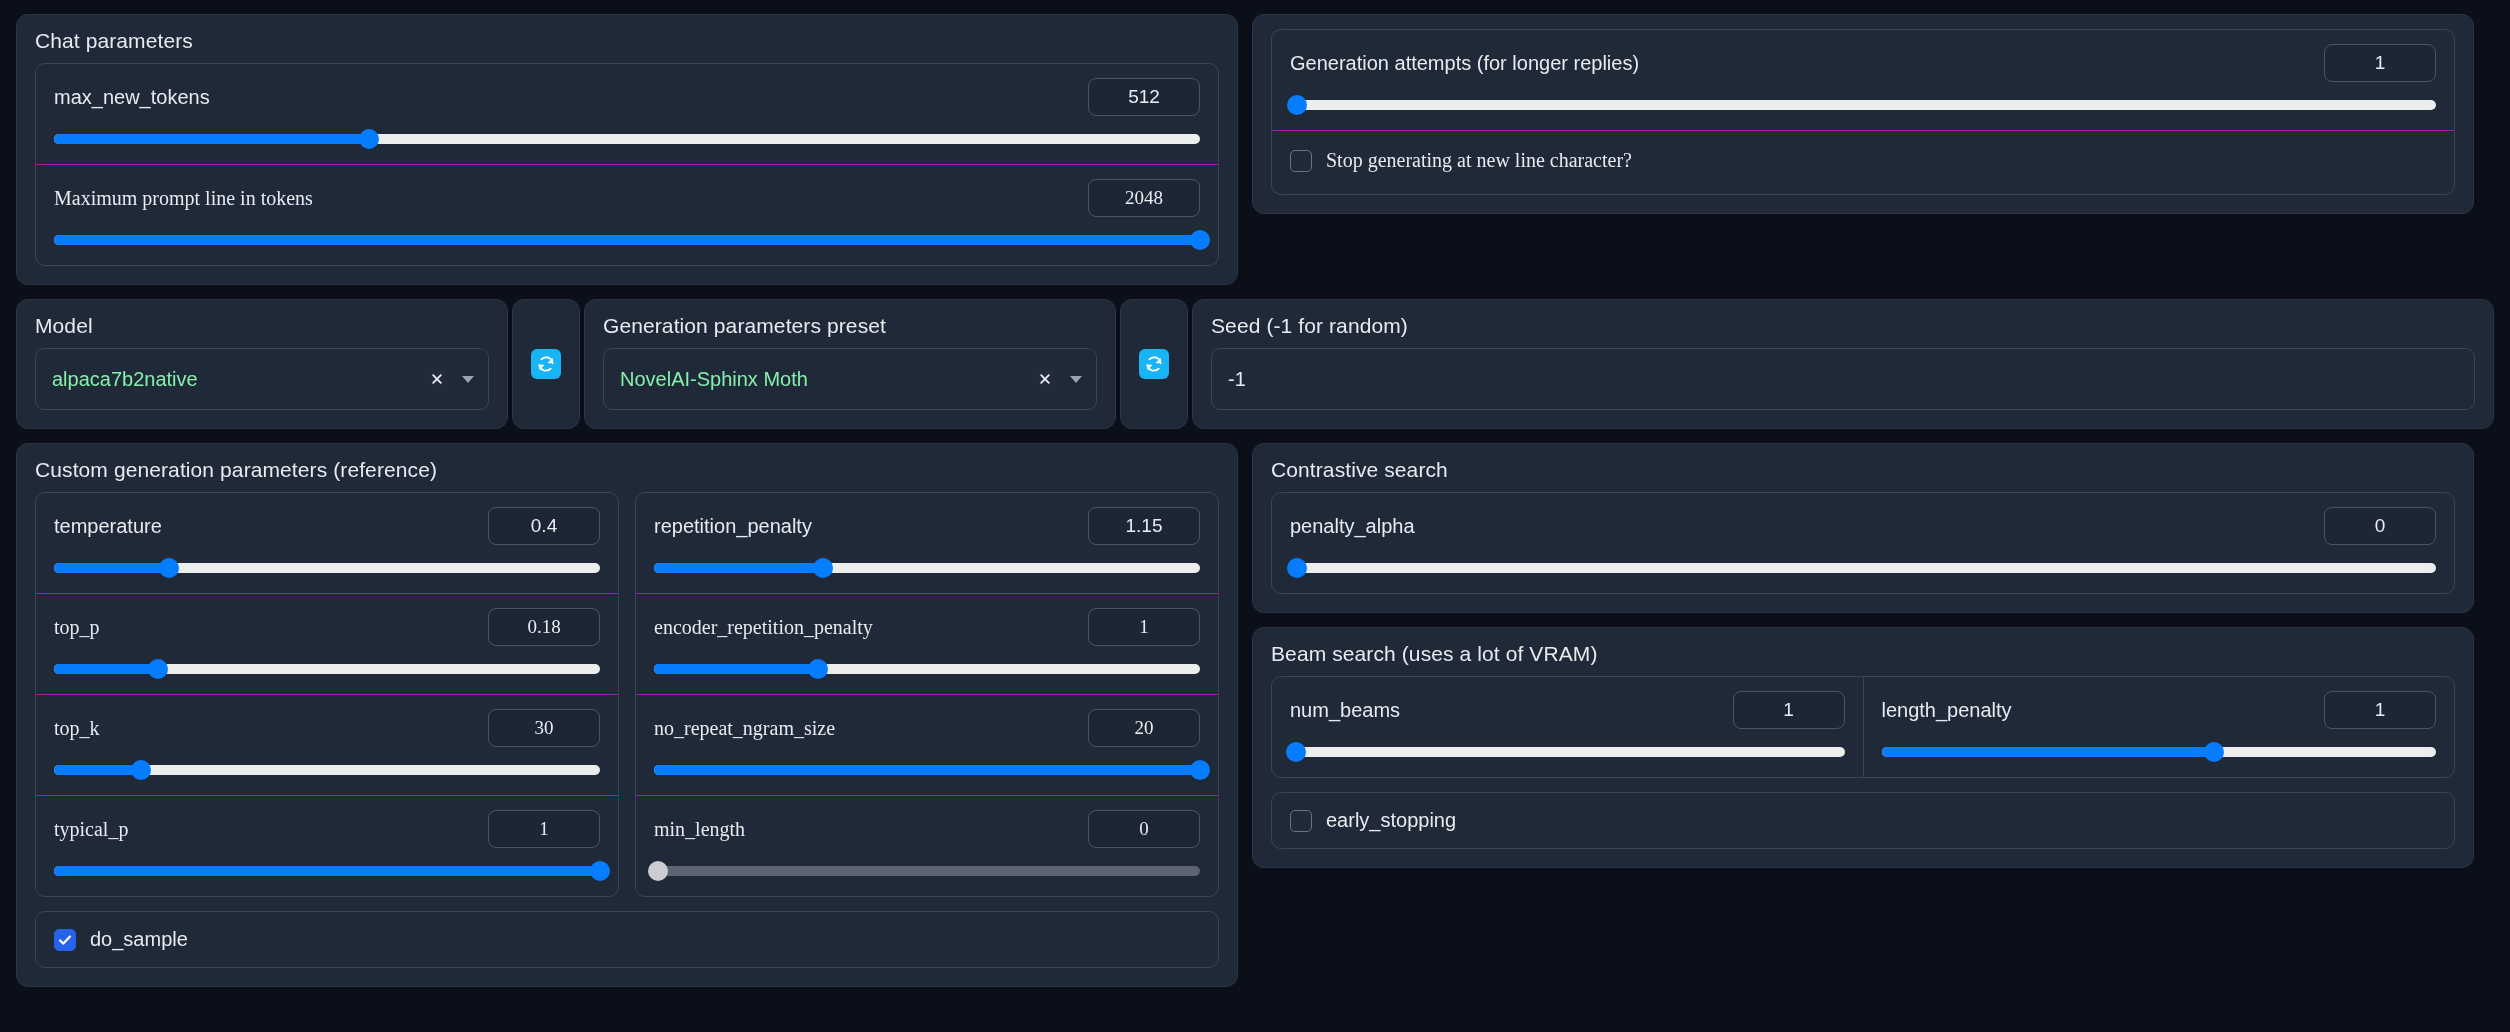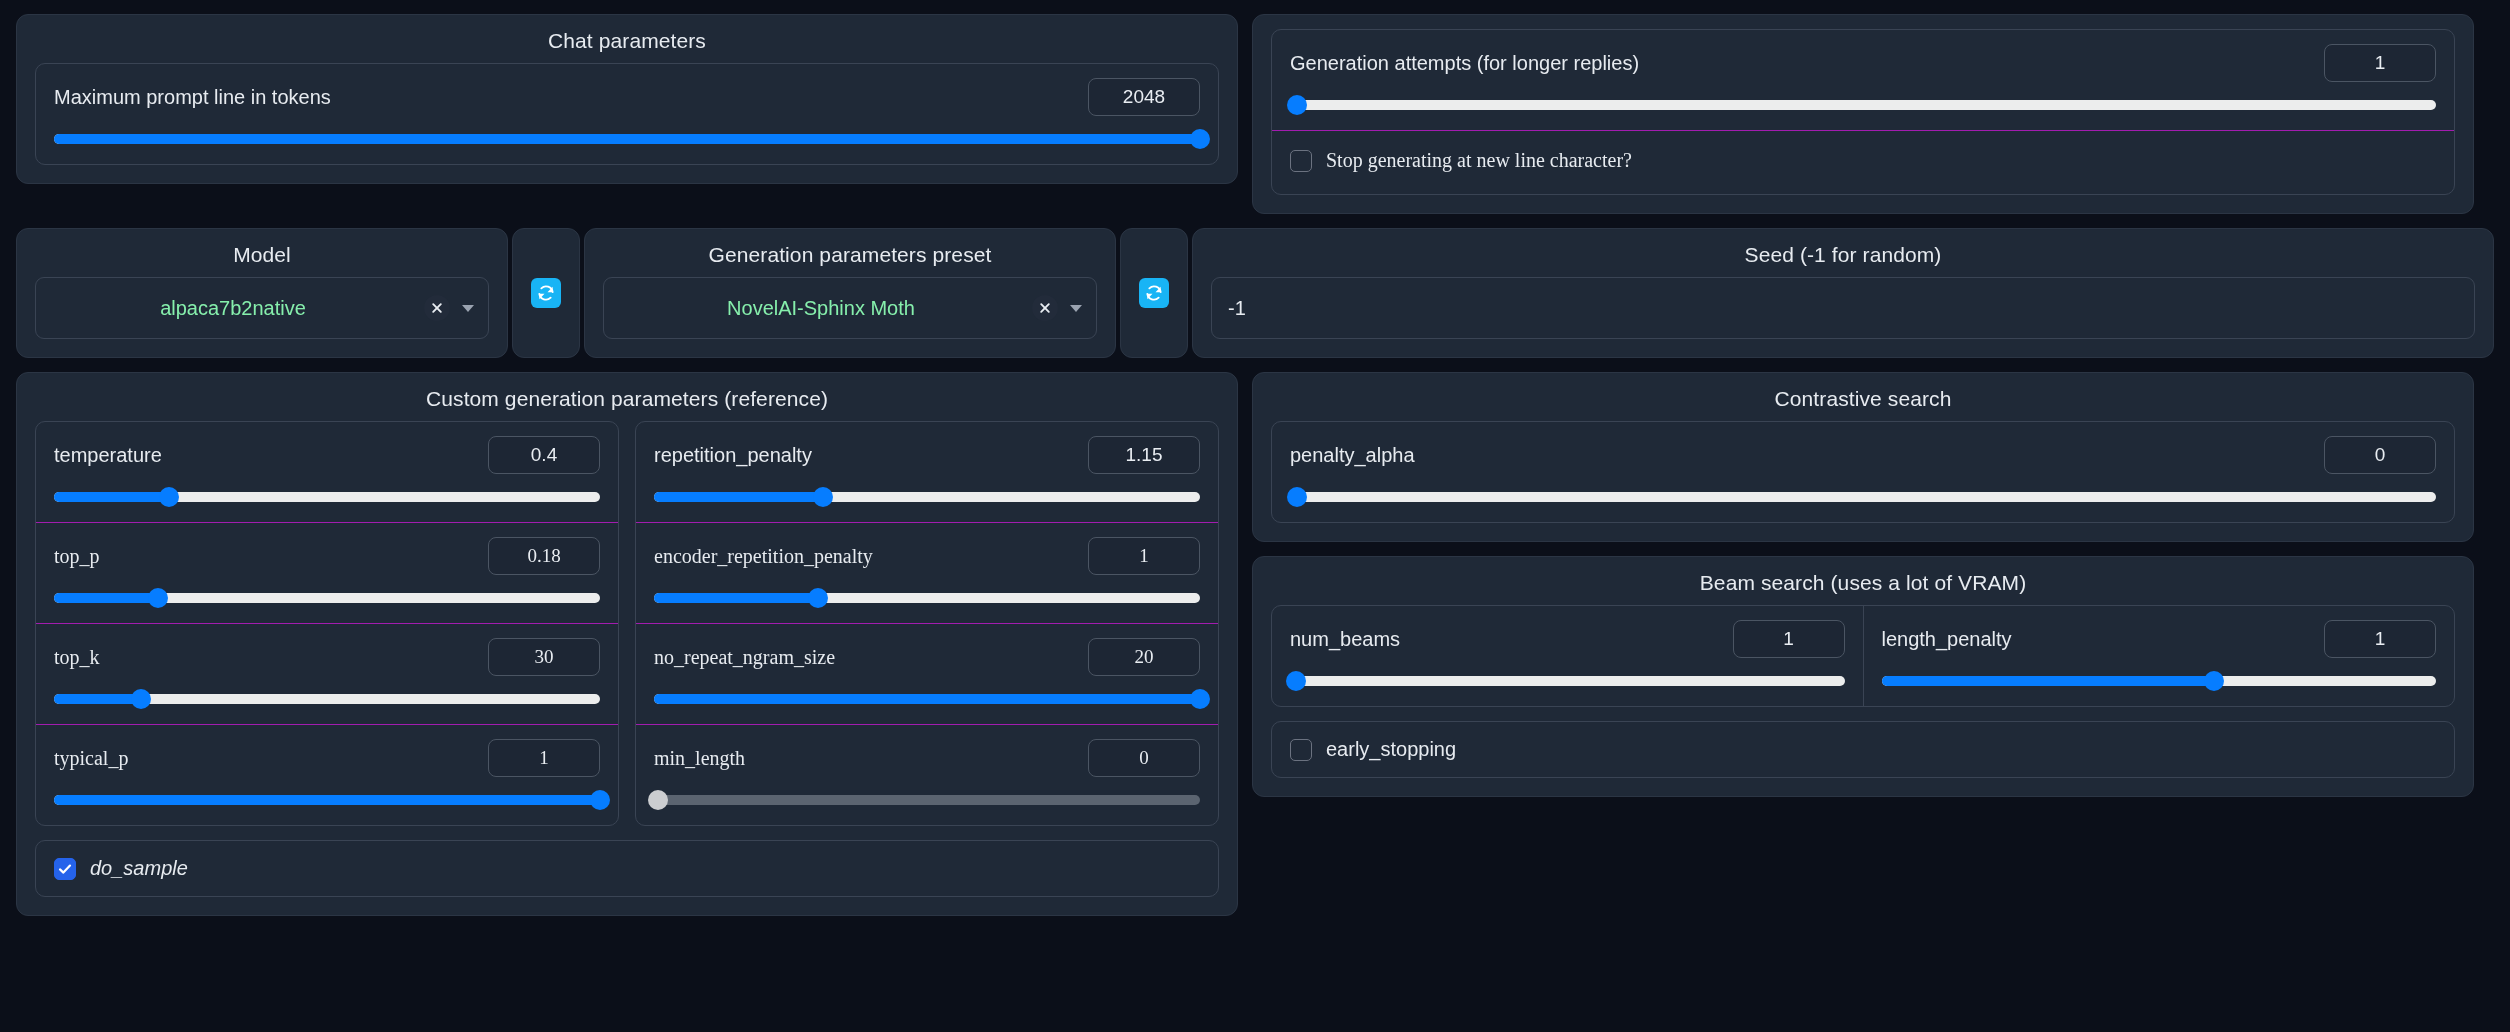--- a/index.html
+++ b/index.html
@@ -3,21 +3,21 @@
 <meta charset="utf-8">
 <style>
   * { box-sizing: border-box; margin: 0; padding: 0; }
   html, body {
     width: 2510px; height: 1032px;
     background: #0b0f19;
     font-family: "Liberation Sans", sans-serif;
     color: #e5e7eb;
     overflow: hidden;
   }
-  .page { width: 2510px; height: 1032px; padding: 14px 16px; display: flex; flex-direction: column; gap: 14px; text-align: center; }
+  .page { width: 2510px; height: 1032px; padding: 14px 16px; display: flex; flex-direction: column; gap: 14px; }
 
   
   .block {
     background: #1f2937;
     border: 1px solid #2b3544;
     border-radius: 12px;
     padding: 14px 18px 18px 18px;
   }
   .block-title {
     font-size: 21px;
@@ -164,20 +164,32 @@
 
 <div class="page">
 
   <div class="cols">
 
     <div class="col col-l">
       <div class="block">
         <div class="block-title">Chat parameters</div>
         <div class="form">
 
+          <div class="cell">
+            <div class="slider-head">
+              <span class="slider-label">max_new_tokens</span>
+              <div class="numbox">512</div>
+            </div>
+            <div class="slider">
+              <div class="track">
+                <div class="fill" style="width:27.5%"></div>
+                <div class="thumb" style="left:27.5%"></div>
+              </div>
+            </div>
+          </div>
 
           <div class="cell stacked">
             <div class="slider-head">
               <span class="slider-label">Maximum prompt line in tokens</span>
               <div class="numbox">2048</div>
             </div>
             <div class="slider">
               <div class="track">
                 <div class="fill" style="width:100%"></div>
                 <div class="thumb" style="left:100%"></div>
@@ -384,21 +396,21 @@
               <div class="slider disabled">
                 <div class="track">
                   <div class="fill" style="width:0%"></div>
                   <div class="thumb" style="left:0.7%"></div>
                 </div>
               </div>
             </div>
           </div>
         </div>
 
-        <div class="form" style="margin-top:14px;font-style:italic;">
+        <div class="form" style="margin-top:14px;">
           <div class="cell" style="padding-top:12px;padding-bottom:12px;">
             <div class="checkrow">
               <span class="chk on">
                 <svg width="14" height="14" viewBox="0 0 14 14">
                     <path d="M2 7.4 L5.4 10.6 L12 3.6" fill="none" stroke="#ffffff" stroke-width="2.2" stroke-linecap="round" stroke-linejoin="round"></path>
                   </svg>
               </span>
               <span class="chk-label">do_sample</span>
             </div>
           </div>

